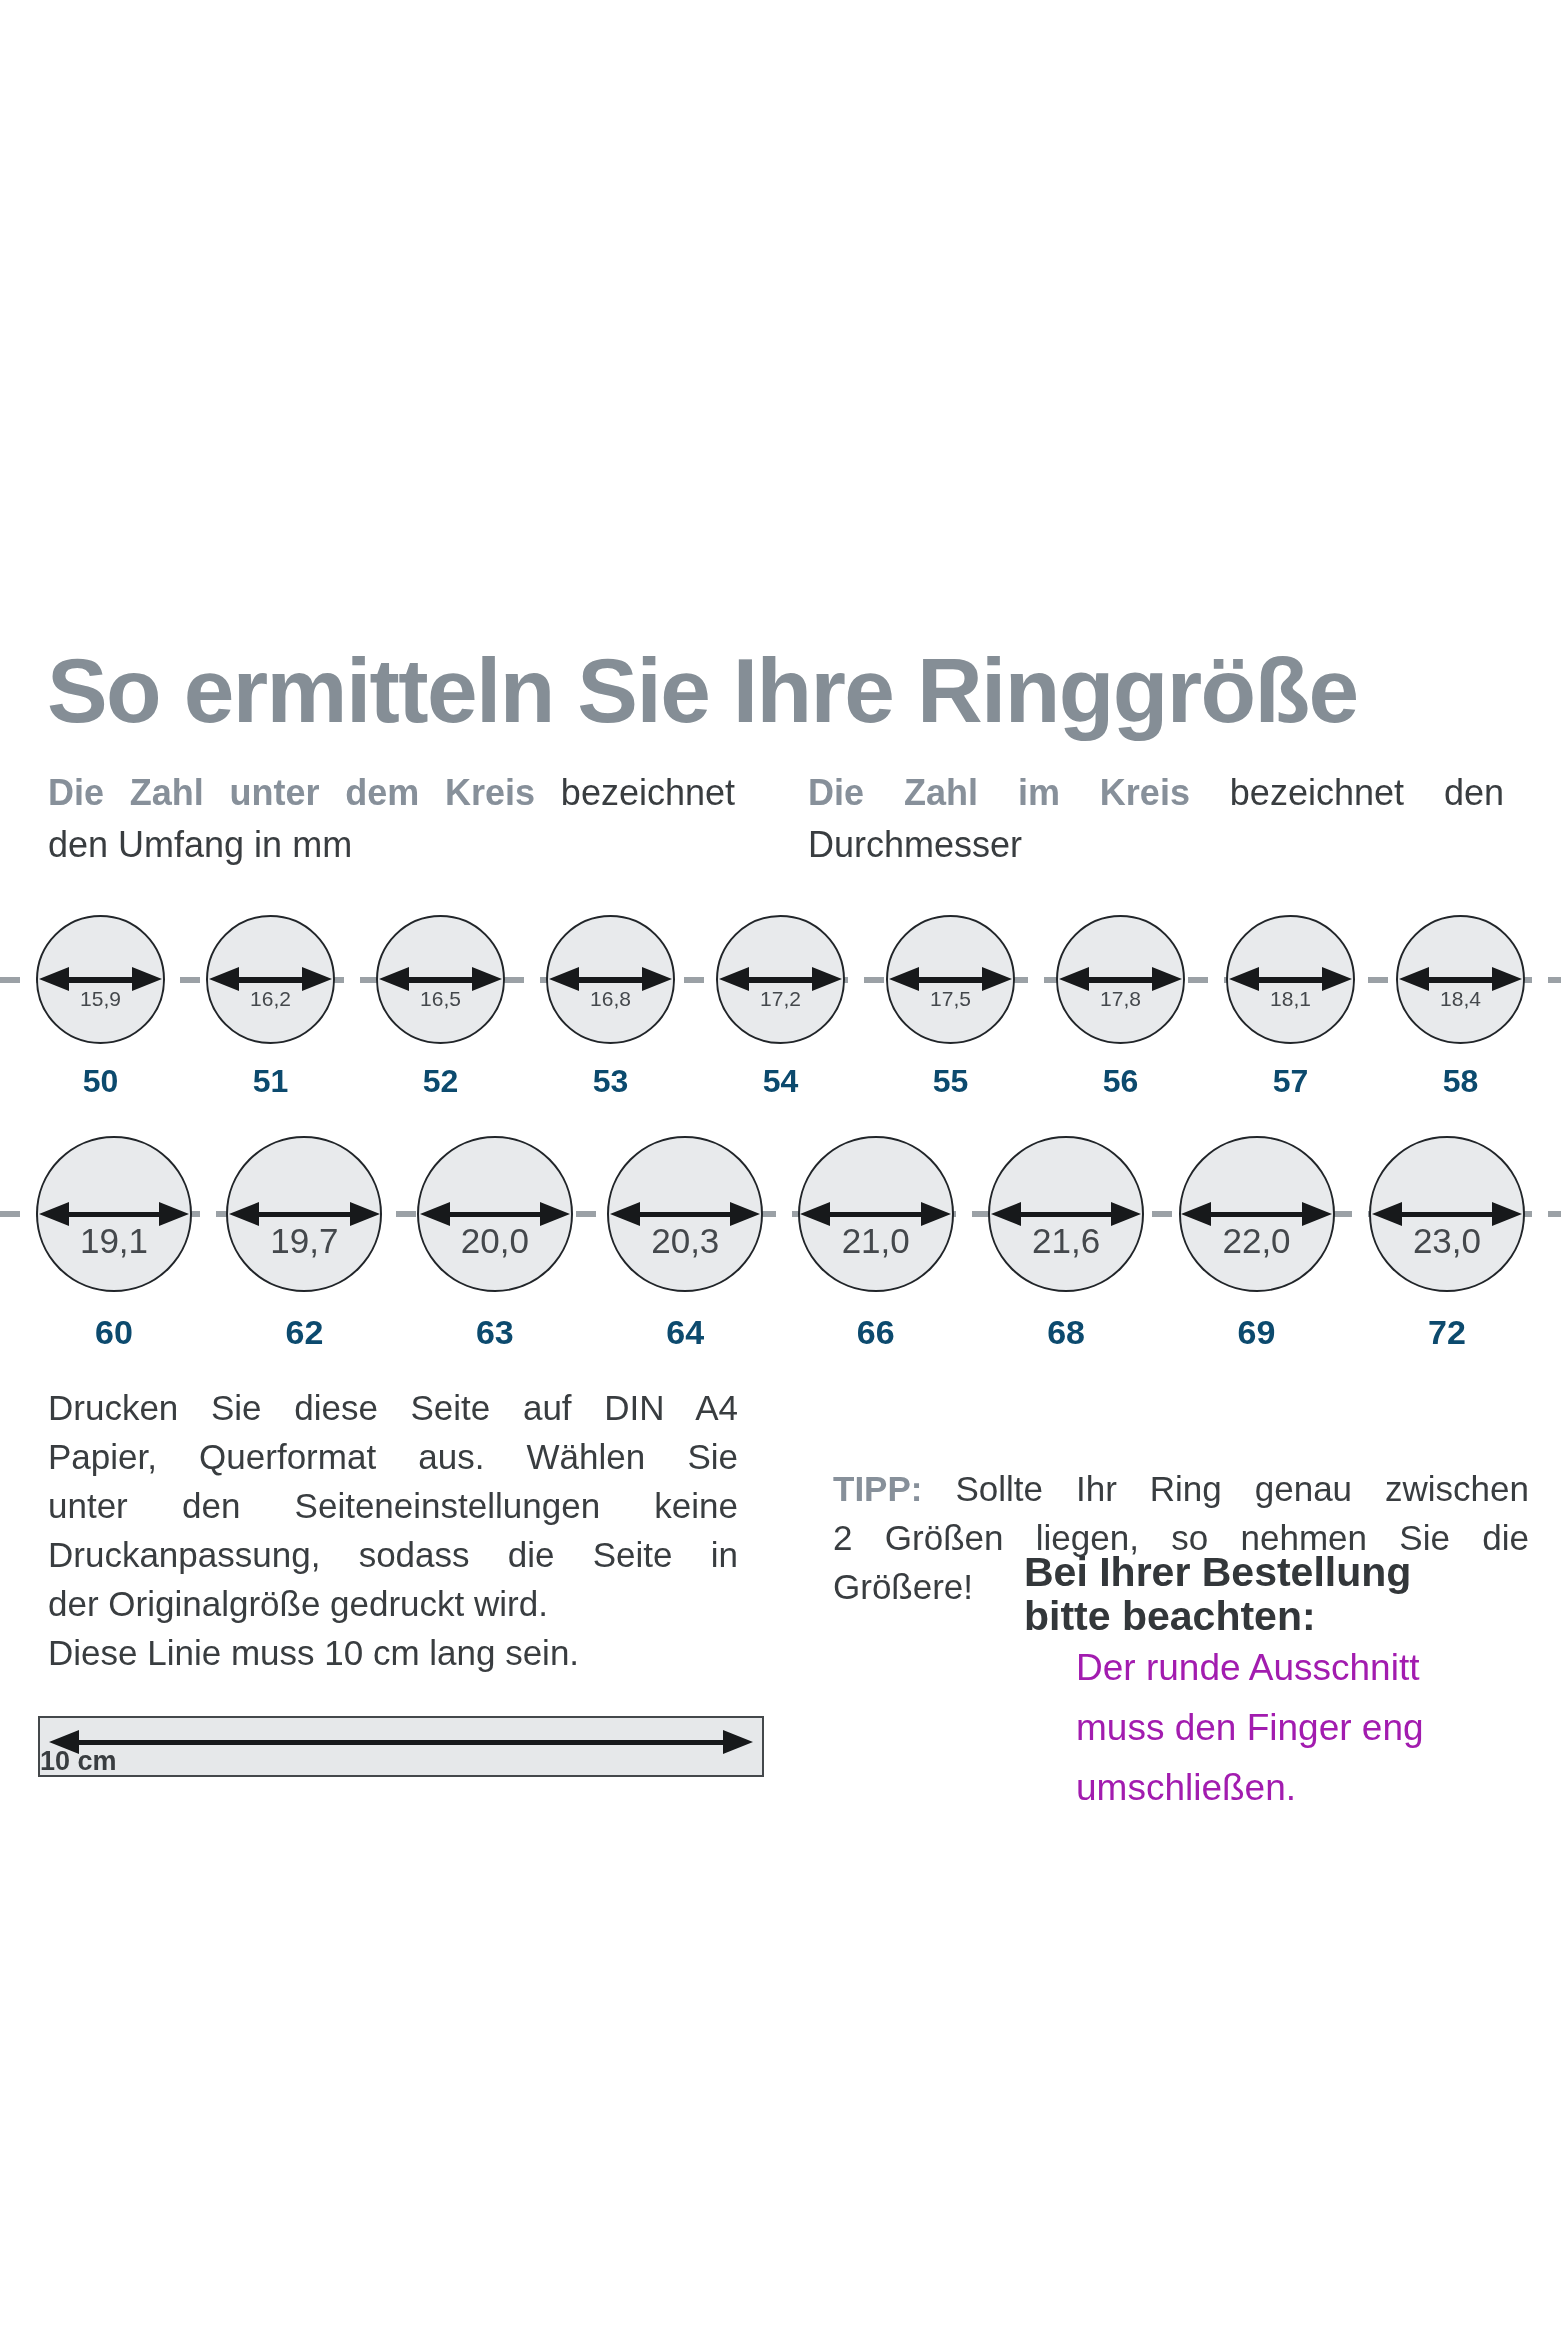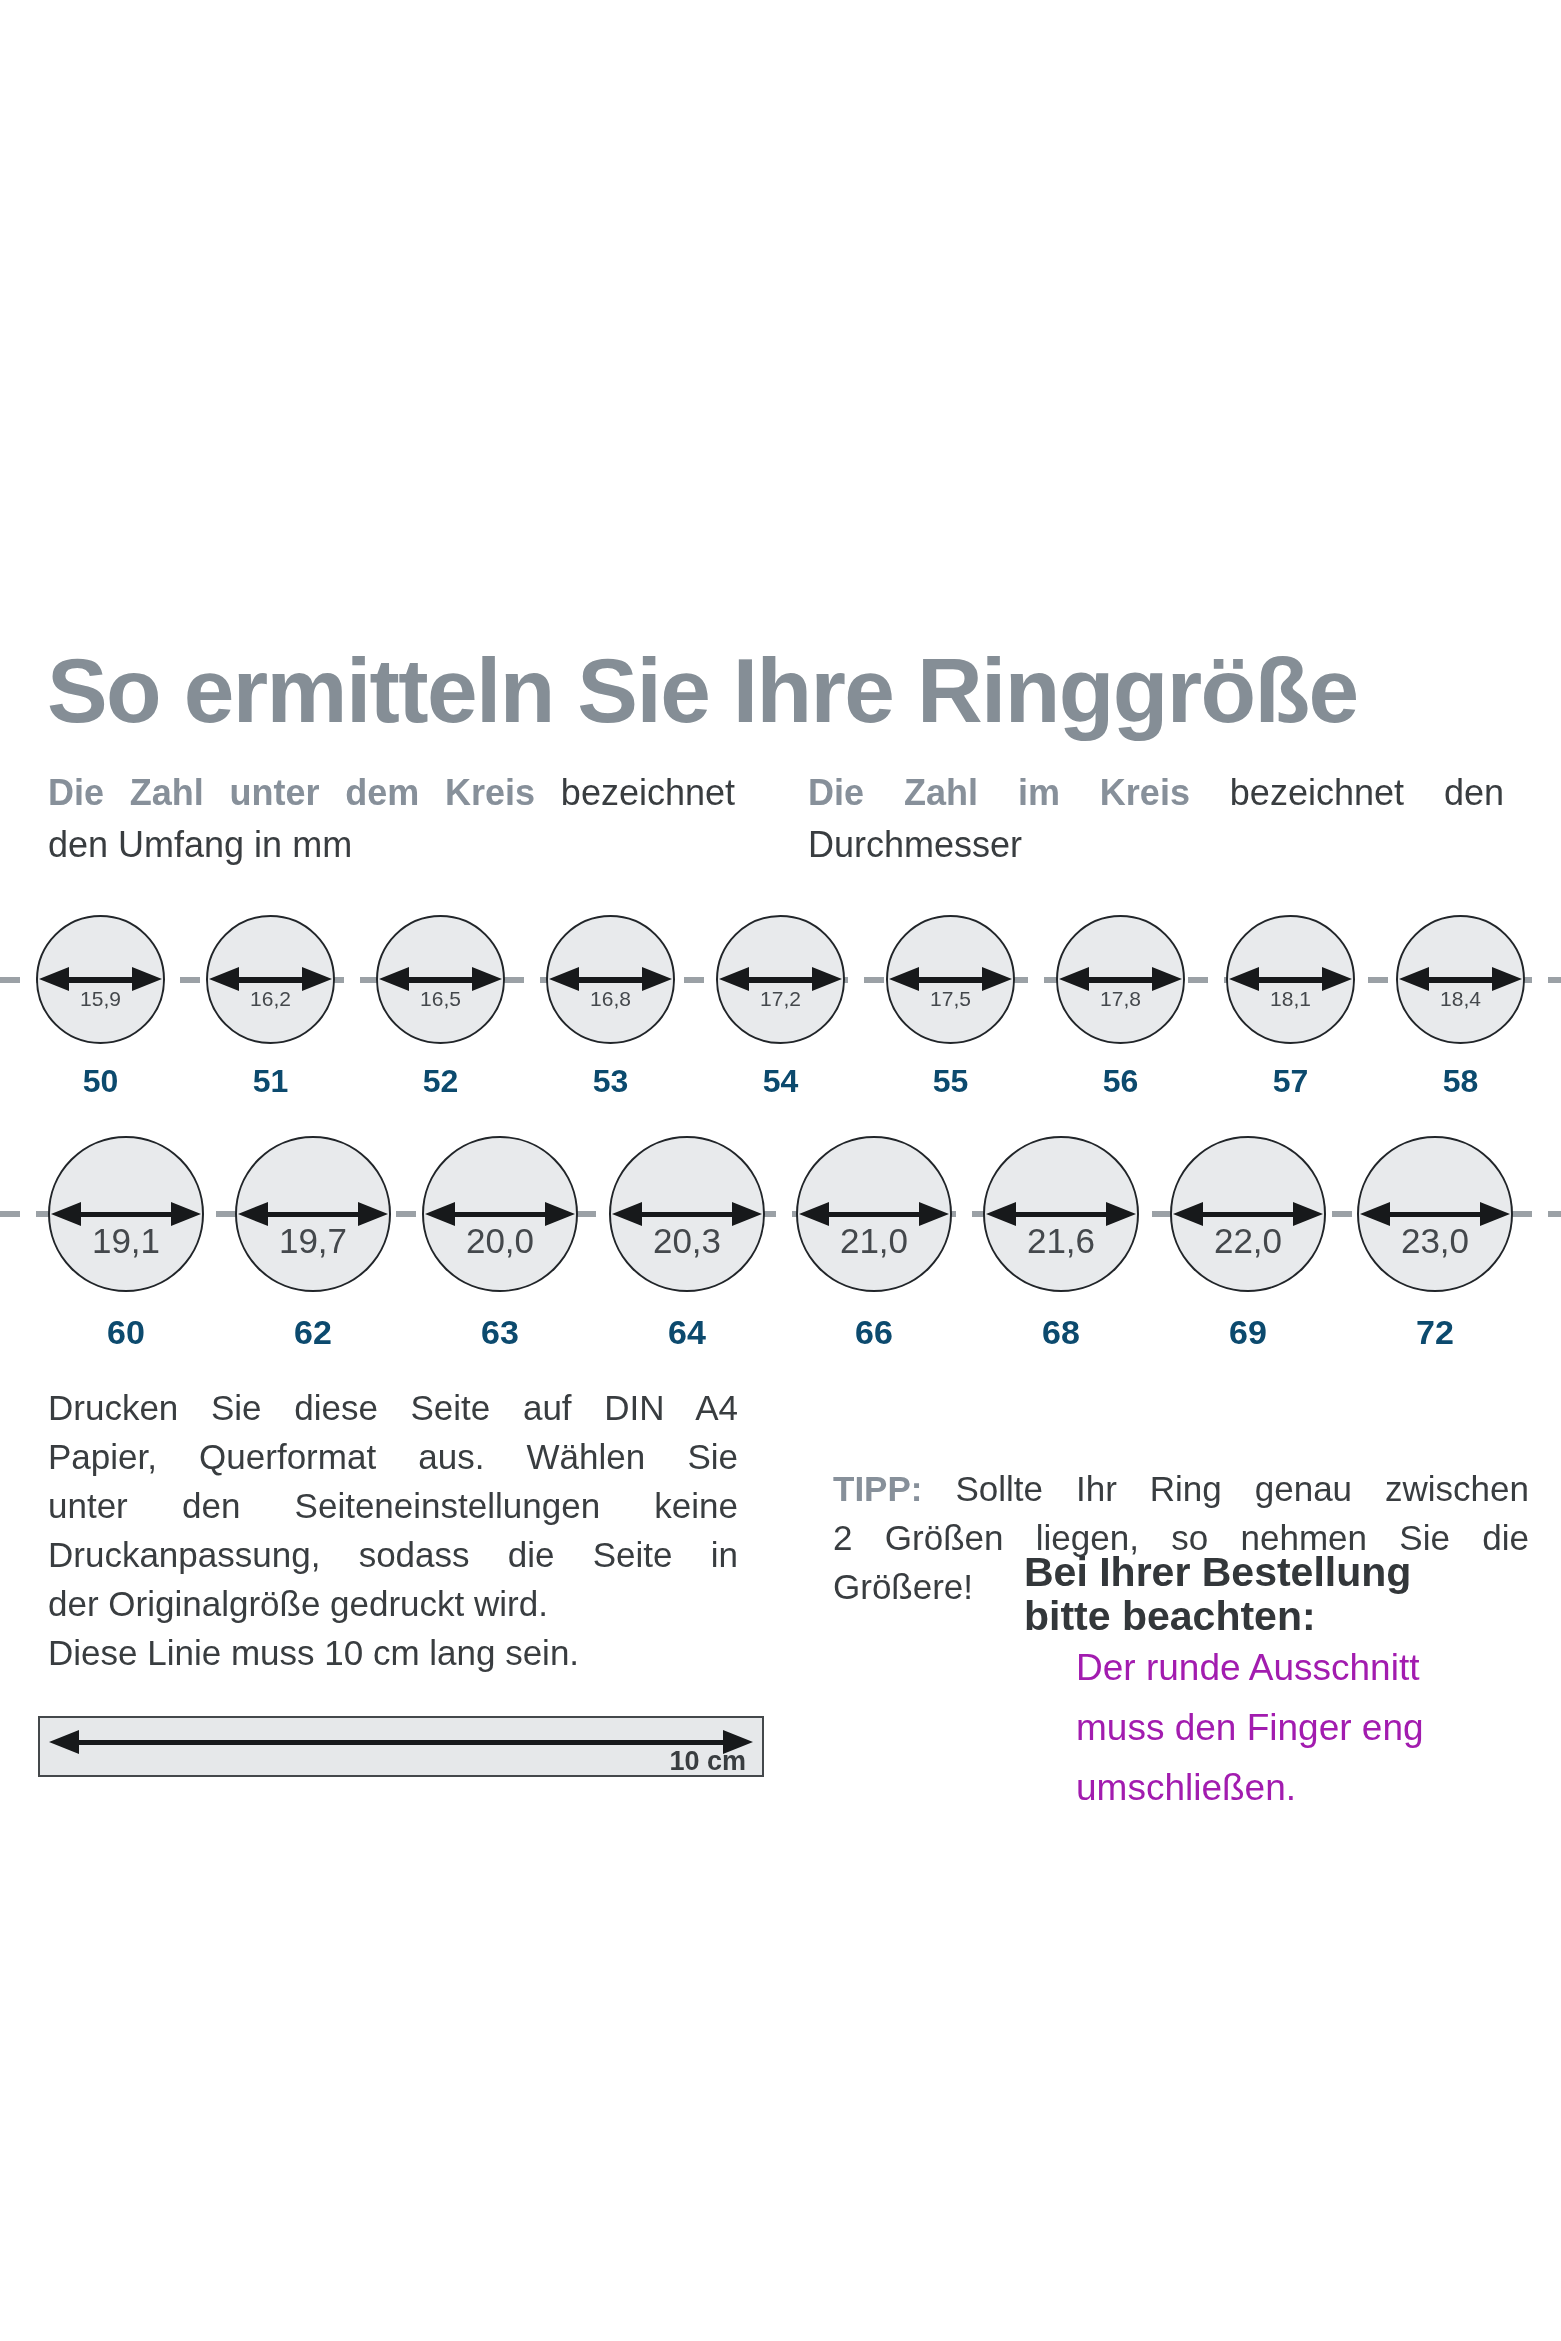--- a/index.html
+++ b/index.html
@@ -21,21 +21,21 @@
   .gray-bold{color:#87909a;font-weight:bold;}
   
   .dash-line{
     position:absolute;left:0;right:0;height:5.5px;
     background:repeating-linear-gradient(90deg,#9ba1a6 0 20px,transparent 20px 36px);
   }
   .ring-row{
     position:absolute;left:0;right:0;display:flex;justify-content:space-between;
   }
   .ring-row.r1{top:915px;padding:0 36px;}
-  .ring-row.r2{top:1136px;padding:0 48px;}
+  .ring-row.r2{top:1136px;padding:0 36px;}
   .unit{display:flex;flex-direction:column;align-items:center;}
   .circle{
     position:relative;border-radius:50%;box-sizing:border-box;
     background:#e8eaec;border:2.3px solid #212529;
   }
   .r1 .circle{width:129px;height:129px;}
   .r2 .circle{width:156px;height:156px;}
   .c-arrow{position:absolute;left:1.6px;right:1.6px;top:50%;height:0;}
   .c-arrow .line{position:absolute;left:23.4px;right:23.4px;top:-2.3px;height:5.5px;background:#17191b;}
   .ah{position:absolute;top:-12.5px;width:0;height:0;border-top:12.5px solid transparent;border-bottom:12.5px solid transparent;}
@@ -53,21 +53,21 @@
   
   .print-note{position:absolute;left:48px;top:1383px;width:690px;font-size:35px;line-height:49px;}
   .print-note .jline{text-align:justify;text-align-last:justify;}
   .ruler{
     position:absolute;left:38px;top:1716px;width:726px;height:61px;box-sizing:border-box;
     background:#e6e8ea;border:2.3px solid #44484b;
   }
   .ruler .c-arrow{left:9.4px;right:9.4px;top:24px;}
   .ruler .c-arrow .line{left:26.5px;right:26.5px;}
   .ruler-label{
-    position:absolute;left:0;right:16px;top:28px;text-align:right;
+    position:absolute;left:0;right:0;top:28px;text-align:left;
     font-size:27px;font-weight:bold;color:#393d40;
   }
   
   .tip{position:absolute;left:808px;top:1464px;width:696px;font-size:35px;line-height:49px;margin-left:25px;}
   .order-heading{
     position:absolute;left:1024px;top:1550px;
     font-size:41px;font-weight:bold;line-height:44px;color:#33373a;
   }
   .order-body{
     position:absolute;left:1076px;top:1638px;

